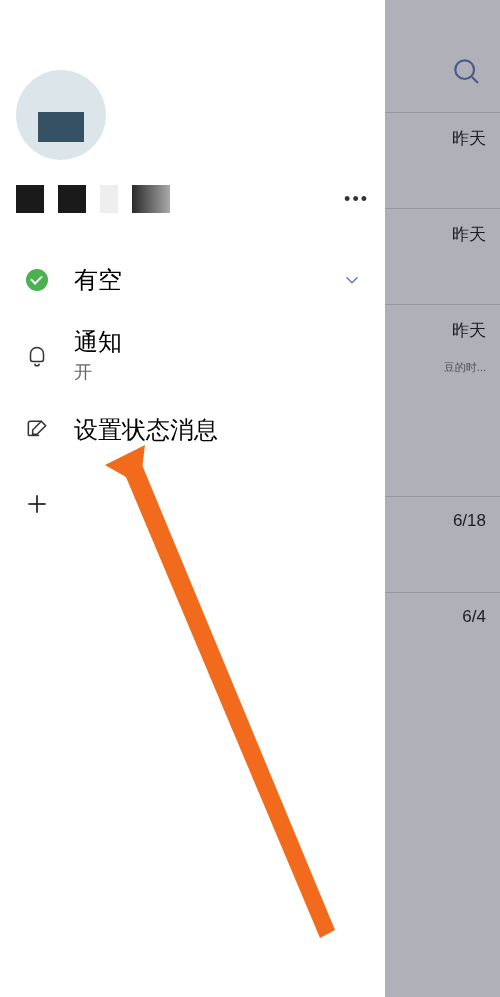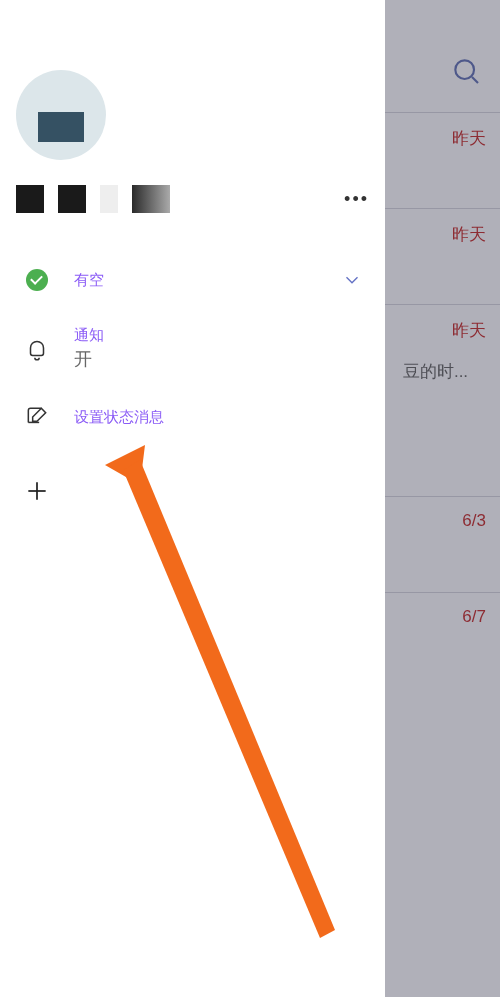--- a/index.html
+++ b/index.html
@@ -35,21 +35,21 @@
     .menu { padding: 40px 0 0 0; }
     .menu-item {
       display: flex; align-items: center; gap: 22px;
       padding: 14px 22px; min-height: 64px;
     }
     .menu-icon {
       width: 30px; height: 30px; display:flex; align-items:center; justify-content:center;
       flex-shrink: 0;
     }
     .menu-texts { display:flex; flex-direction:column; flex:1; }
-    .menu-label { font-size: 15px; color:#8b5cf6; }
+    .menu-label { font-size: 24px; color:#000000; }
     .menu-sub { font-size: 18px; color:#666; margin-top:2px; }
     .chevron { color:#6472c5; }
 
     .status-dot {
       width: 22px; height: 22px; border-radius: 50%; background:#4caf50;
       position: relative;
     }
     .status-dot::after {
       content:""; position:absolute; left:5px; top:6px;
       width:9px; height:5px; border-left:2px solid #fff; border-bottom:2px solid #fff;
@@ -64,22 +64,22 @@
       position:absolute; inset:0; background:rgba(70,70,90,0.38);
     }
     .cl-search {
       position:absolute; right:18px; top:55px; width:32px; height:32px;
       color:#5363a8;
     }
     .cl-row {
       position:absolute; right:0; width:100%;
       border-top:1px solid #c8c8d2; padding: 14px 14px 0 0; text-align:right;
     }
-    .cl-date { font-size:17px; color:#b91c1c; }
-    .cl-sub { font-size:17px; color:#555; margin-top:18px;text-align:center; }
+    .cl-date { font-size:17px; color:#000000; }
+    .cl-sub { font-size:11px; color:#555; margin-top:18px; }
 
     .arrow {
       position:absolute; left:85px; top:430px; z-index:50;
       pointer-events:none;
     }
     svg { display:block; }
   </style>
 </head>
 <body>
 
@@ -165,24 +165,24 @@
     <div class="cl-date">昨天</div>
   </div>
   <div class="cl-row" style="top:208px">
     <div class="cl-date">昨天</div>
   </div>
   <div class="cl-row" style="top:304px">
     <div class="cl-date">昨天</div>
     <div class="cl-sub">豆的时...</div>
   </div>
   <div class="cl-row" style="top:496px">
-    <div class="cl-date">6/3</div>
+    <div class="cl-date">6/18</div>
   </div>
   <div class="cl-row" style="top:592px">
-    <div class="cl-date">6/7</div>
+    <div class="cl-date">6/4</div>
   </div>
   <div class="overlay-dim"></div>
 </div>
 
 <div class="arrow">
   <svg width="270" height="520" viewBox="0 0 270 520">
     <polygon points="20,35 60,15 55,55" fill="#f26a1b"></polygon>
     <polygon points="38,40 55,30 250,500 235,508" fill="#f26a1b"></polygon>
   </svg>
 </div>

